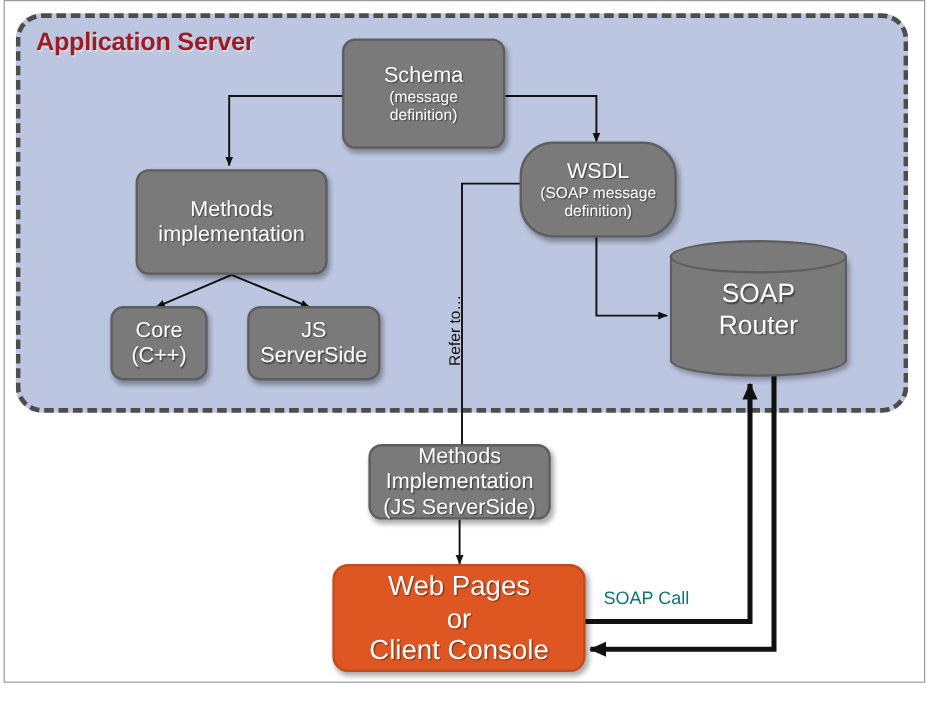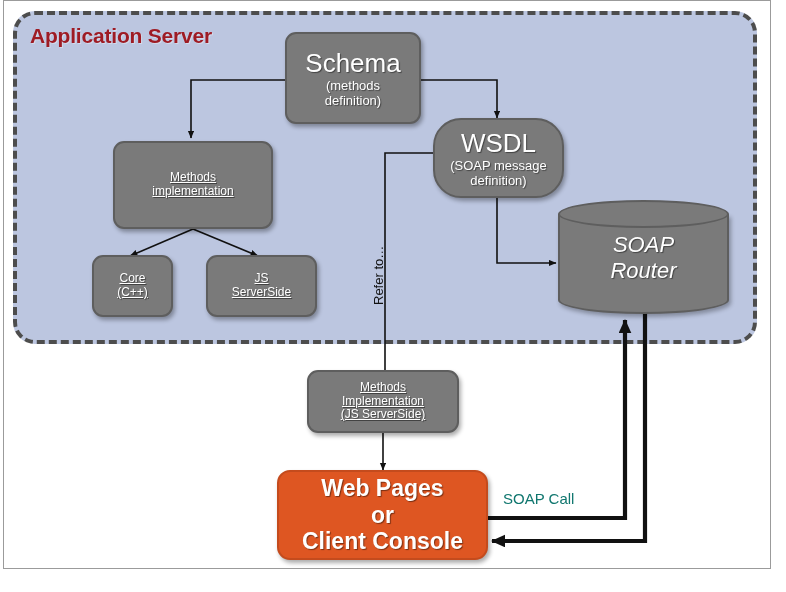--- a/index.html
+++ b/index.html
@@ -68,30 +68,29 @@
     color: #ffffff;
     display: flex;
     flex-direction: column;
     align-items: center;
     justify-content: center;
     text-align: center;
     line-height: 1.16;
     box-shadow: 2px 3px 4px rgba(0,0,0,0.33);
     text-shadow: 1px 1px 1px rgba(0,0,0,0.45);
   }
-  .node .big   { font-size: 26px; }
+  .node .big   { font-size: 18px; }
   .node .small { font-size: 13px; }
-  .node .mid   { font-size: 12px; text-decoration: underline; }
+  .node .mid   { font-size: 18px; }
 
   
   .node.orange {
     background: #de5622;
     border: 2px solid #c44b1d;
     border-radius: 13px;
-    font-weight: bold;
   }
   .node.orange .big { font-size: 23px; }
 
   
   .cylinder {
     position: absolute;
     box-sizing: border-box;
   }
   .cyl-body {
     position: absolute;
@@ -188,21 +187,21 @@
     <g stroke="#111111" stroke-width="4.2" fill="none" stroke-linejoin="miter">
 
       <path d="M487,518 L625,518 L625,320" marker-end="url(#arrowThick)"></path>
 
       <path d="M645,312 L645,541 L492,541" marker-end="url(#arrowThick)"></path>
     </g>
   </svg>
 
   <div class="node" style="left:285px; top:32px; width:136px; height:92px;">
     <span class="big">Schema</span>
-    <span class="small">(methods</span>
+    <span class="small">(message</span>
     <span class="small">definition)</span>
   </div>
 
   <div class="node" style="left:433px; top:118px; width:131px; height:80px;border-radius:28px;">
     <span class="big">WSDL</span>
     <span class="small">(SOAP message</span>
     <span class="small">definition)</span>
   </div>
 
   <div class="node" style="left:113px; top:141px; width:160px; height:88px;">
@@ -213,21 +212,21 @@
   <div class="node" style="left:206px; top:255px; width:111px; height:62px;">
     <span class="mid">JS</span>
     <span class="mid">ServerSide</span>
   </div>
 
   <div class="node" style="left:92px; top:255px; width:81px; height:62px;">
     <span class="mid">Core</span>
     <span class="mid">(C++)</span>
   </div>
 
-  <div class="cylinder" style="left:558px; top:200px; width:171px; height:114px;font-style:italic;">
+  <div class="cylinder" style="left:558px; top:200px; width:148px; height:114px;">
     <div class="cyl-body"></div>
     <div class="cyl-top"></div>
     <div class="cyl-label">
       <div>SOAP</div>
       <div>Router</div>
     </div>
   </div>
 
   <div class="node" style="left:307px; top:370px; width:152px; height:63px;">
     <span class="mid">Methods</span>

